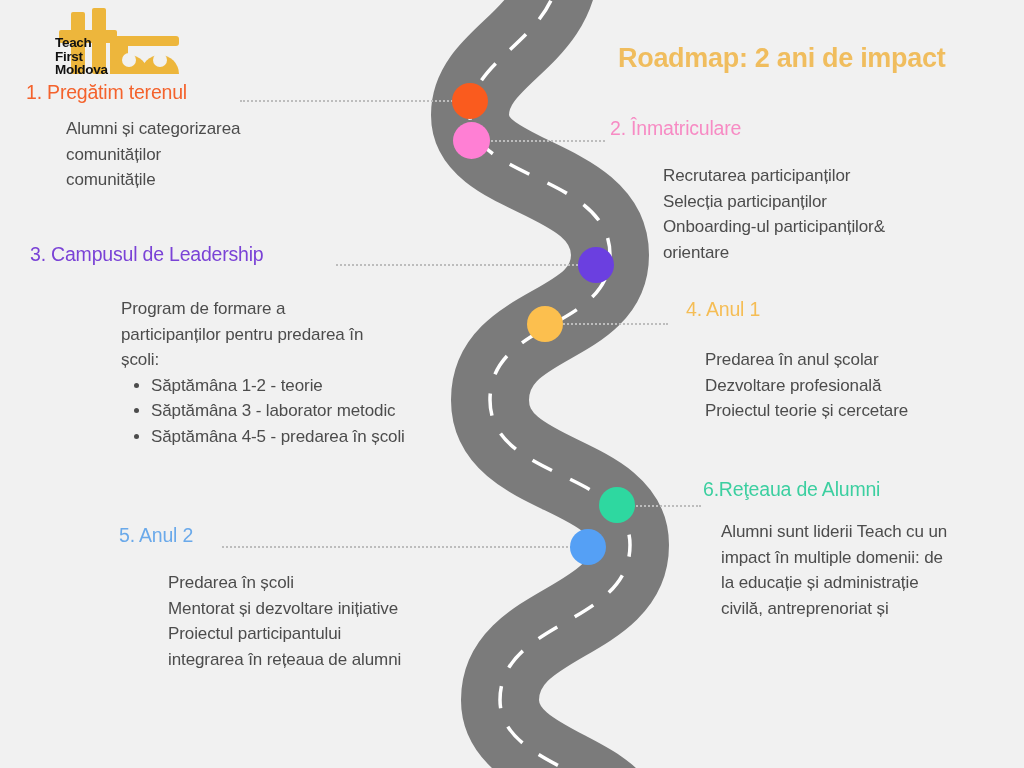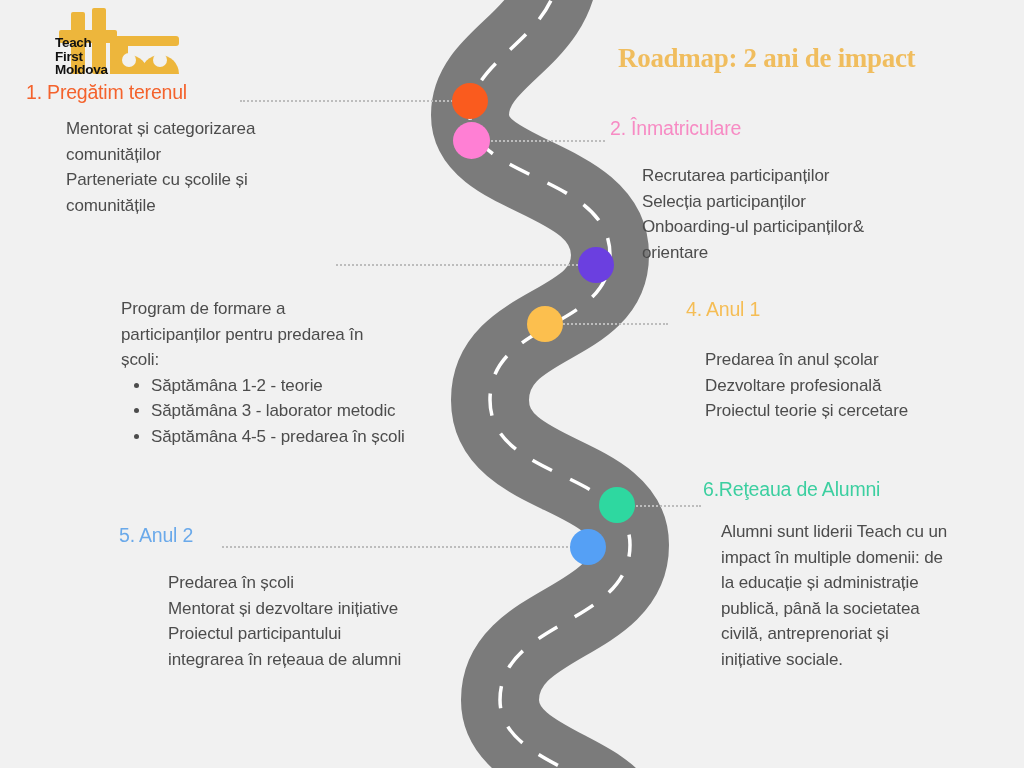--- a/index.html
+++ b/index.html
@@ -53,21 +53,20 @@
   
   .main-title {
     position: absolute;
     left: 618px;
     top: 43px;
     font-size: 27px;
     font-weight: bold;
     color: #f0bd5e;
     letter-spacing: -0.3px;
     white-space: nowrap;
-    font-family: Liberation Serif, serif;
   }
 
   
   .sec-head {
     position: absolute;
     font-size: 19.5px;
     font-weight: normal;
     white-space: nowrap;
     letter-spacing: -0.2px;
     text-align: right;
@@ -156,34 +155,34 @@
 
   <div class="dot" style="left:452px; top:83px; width:36px; height:36px; background:#fa5b1e;"></div>
   <div class="dot" style="left:453px; top:122px; width:37px; height:37px; background:#ff7fd4;"></div>
   <div class="dot" style="left:578px; top:247px; width:36px; height:36px; background:#6b3fe0;"></div>
   <div class="dot" style="left:527px; top:306px; width:36px; height:36px; background:#fcbf4e;"></div>
   <div class="dot" style="left:599px; top:487px; width:36px; height:36px; background:#2ed8a0;"></div>
   <div class="dot" style="left:570px; top:529px; width:36px; height:36px; background:#55a0f5;"></div>
 
   <div class="sec-head" style="left:26px; top:81px; color:#f4622c;">1. Pregătim terenul</div>
   <div class="sec-body" style="left:66px; top:116px; width:300px;">
-    <p>Mentorat și categorizarea</p>
+    <p>Alumni și categorizarea</p>
     <p>comunităților</p>
-    <p>Parteneriate cu școlile și</p>
     <p>comunitățile</p>
   </div>
 
   <div class="sec-head" style="left:610px; top:117px; color:#f78bc4;">2. Înmatriculare</div>
-  <div class="sec-body" style="left:642px; top:163px; width:330px;">
+  <div class="sec-body" style="left:663px; top:163px; width:330px;">
     <p>Recrutarea participanților</p>
     <p>Selecția participanților</p>
     <p>Onboarding-ul participanților&amp;</p>
     <p>orientare</p>
   </div>
 
+  <div class="sec-head" style="left:30px; top:243px; color:#7a42d6;">3. Campusul de Leadership</div>
   <div class="sec-body" style="left:121px; top:296px; width:320px;">
     <p>Program de formare a</p>
     <p>participanților  pentru predarea în</p>
     <p>școli:</p>
     <ul>
       <li>Săptămâna 1-2 - teorie</li>
       <li>Săptămâna 3 - laborator metodic</li>
       <li>Săptămâna 4-5 - predarea în școli</li>
     </ul>
   </div>
@@ -201,18 +200,16 @@
     <p>Mentorat și dezvoltare inițiative</p>
     <p>Proiectul participantului</p>
     <p>integrarea în  rețeaua de alumni</p>
   </div>
 
   <div class="sec-head" style="left:703px; top:478px; color:#3ccfa0;">6.Reţeaua de Alumni</div>
   <div class="sec-body" style="left:721px; top:519px; width:270px;">
     <p>Alumni sunt liderii Teach cu un</p>
     <p>impact în multiple domenii: de</p>
     <p>la educație și administrație</p>
-    <p>publică, până la societatea</p>
     <p>civilă, antreprenoriat și</p>
-    <p>inițiative sociale.</p>
   </div>
 
 </div>
 
 </body></html>

